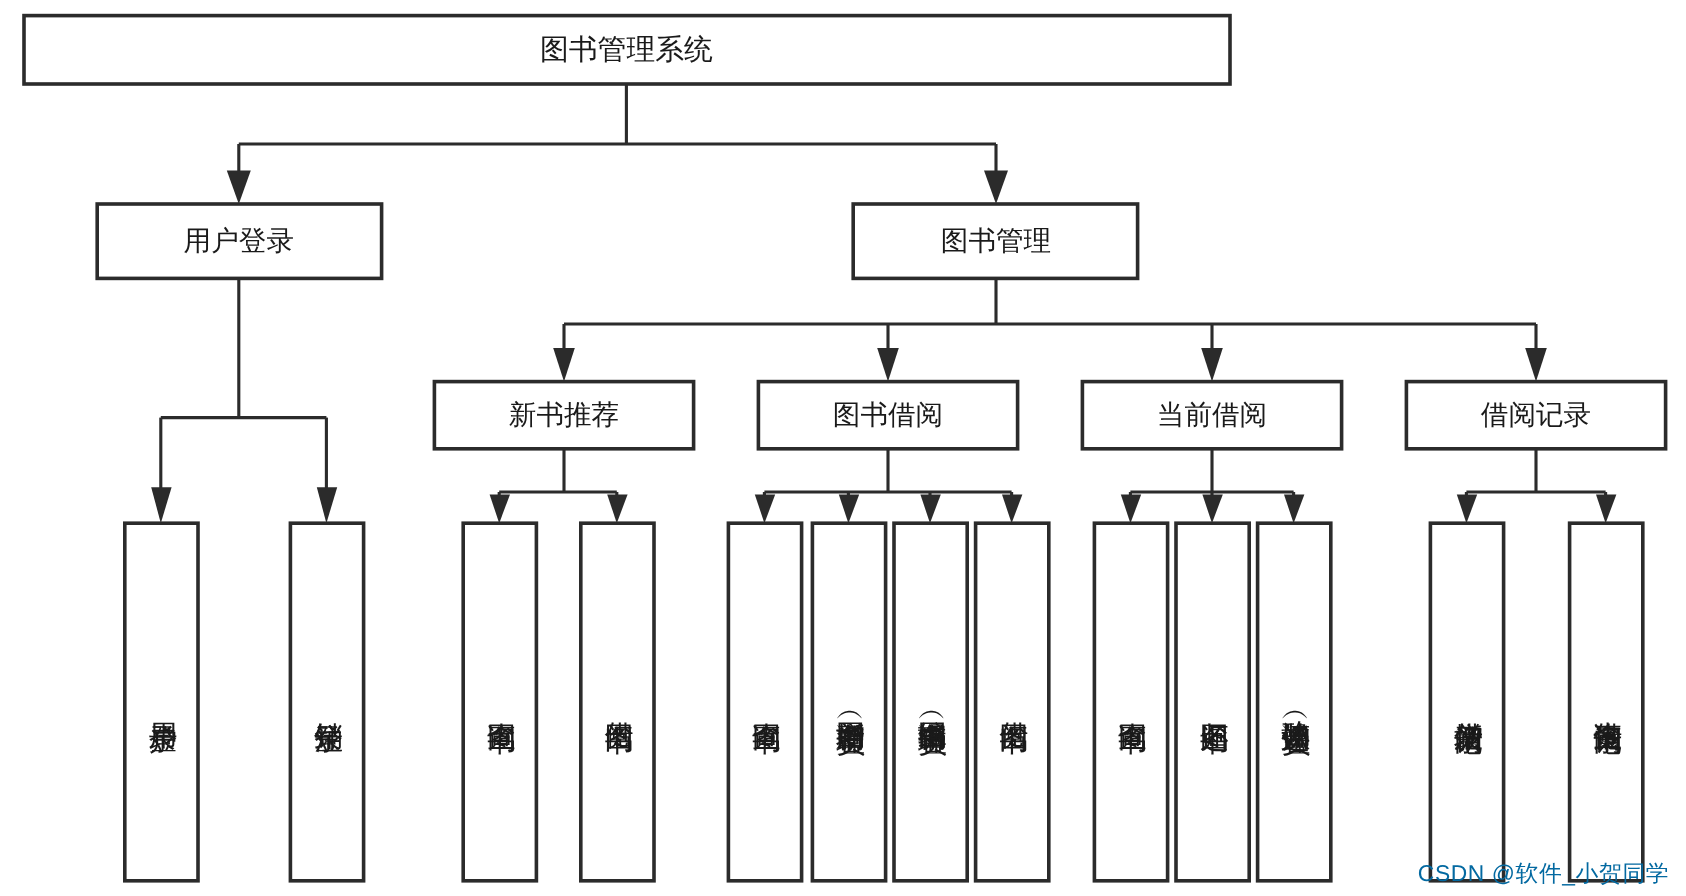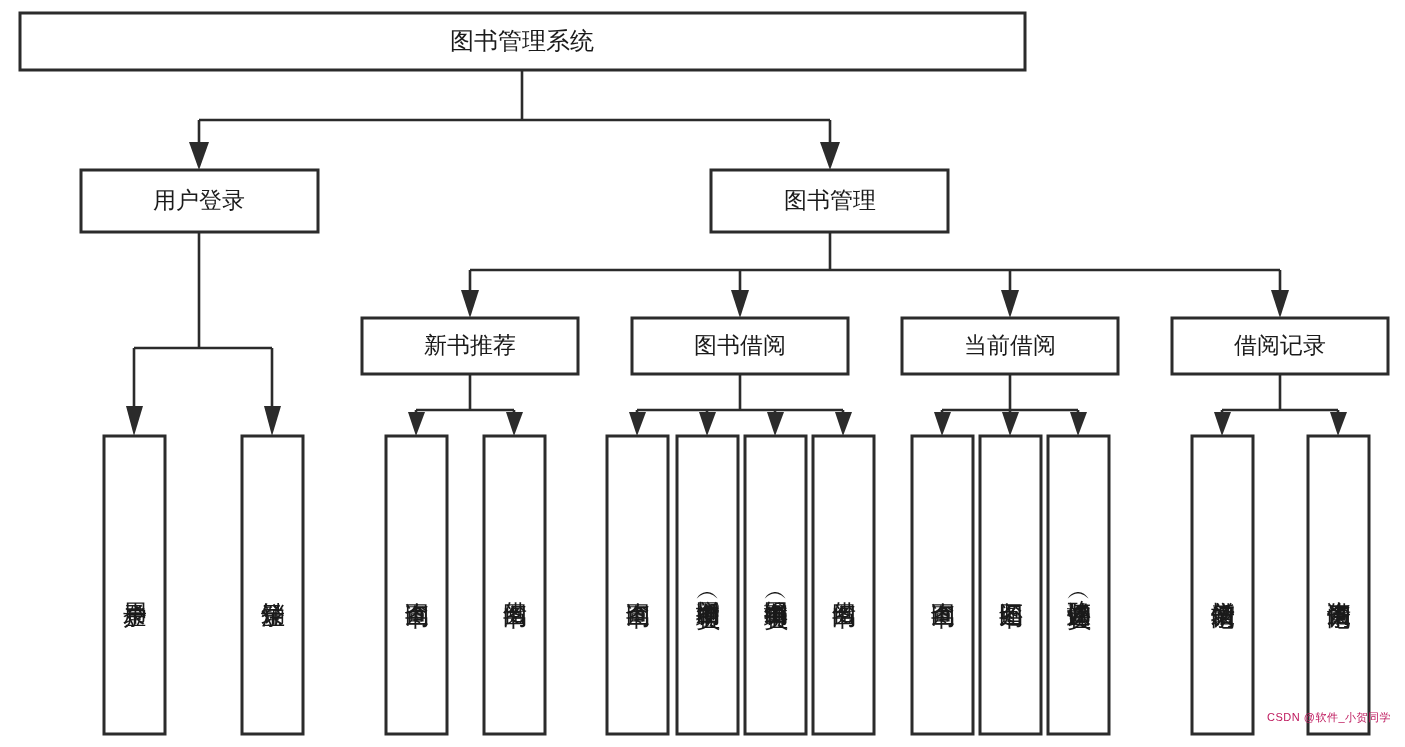--- a/index.html
+++ b/index.html
@@ -67,24 +67,24 @@
     font-size: 24px;
     line-height: 1.12;
     color: #1a1a1a;
     letter-spacing: 1px;
     white-space: nowrap;
     pointer-events: none;
   }
   .watermark {
     position: absolute;
     right: 14px;
-    bottom: 22px;
-    font-family: "Liberation Sans", "DejaVu Sans", sans-serif;
-    font-size: 11px;
-    color: #be185d;
+    bottom: 6px;
+    font-family: "Liberation Sans", "DejaVu Sans", sans-serif;
+    font-size: 19px;
+    color: #0369a1;
     letter-spacing: 0.5px;
     user-select: none;
   }
 </style>
 </head>
 <body>
 
 <div id="diagram-root">
 
   <svg id="flow" viewBox="0 0 1405 747">

